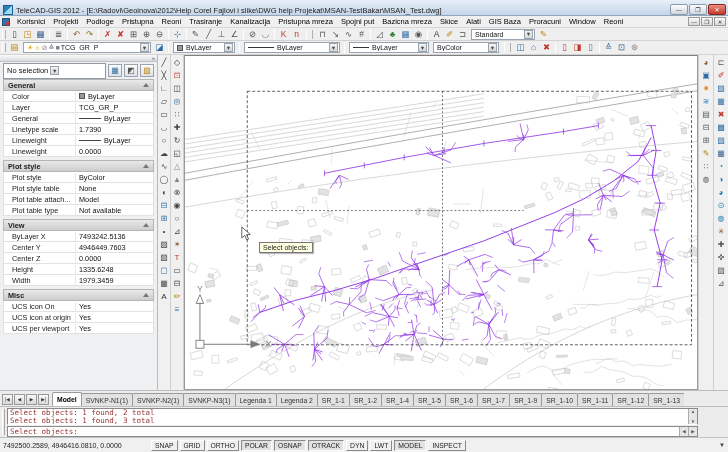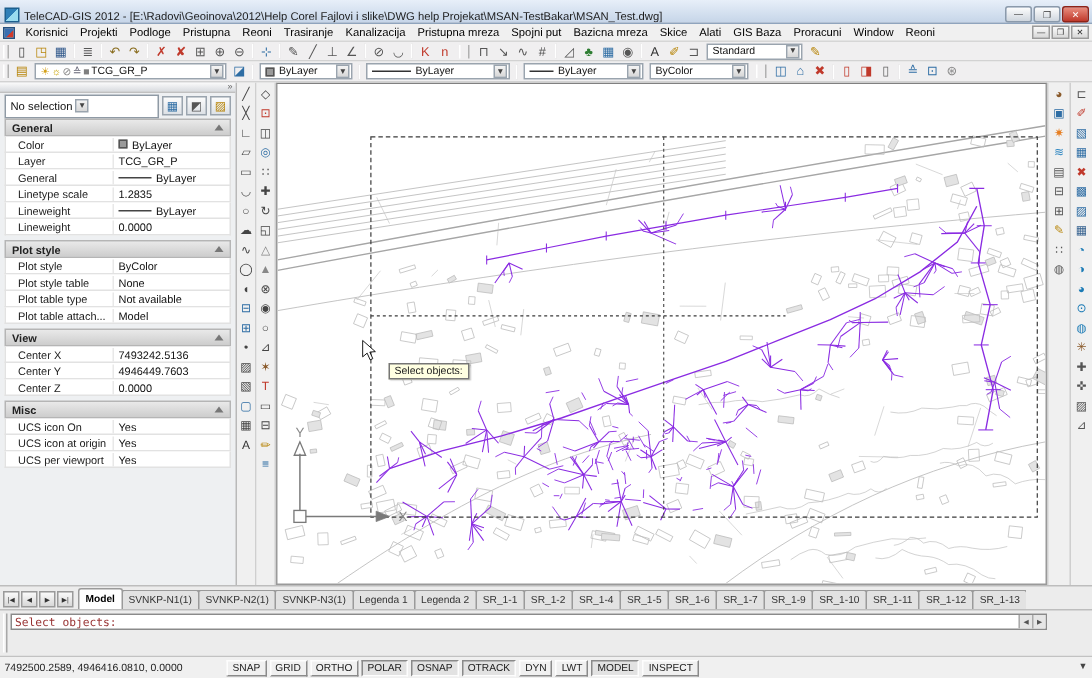--- a/index.html
+++ b/index.html
@@ -362,21 +362,21 @@
             <div class="prow">
               <span class="plabel">General</span>
               <span class="pvalue">
                 <span class="vline"></span>
                 <span>ByLayer</span>
               </span>
             </div>
             <div class="prow">
               <span class="plabel">Linetype scale</span>
               <span class="pvalue">
-                <span>1.2835</span>
+                <span>1.7390</span>
               </span>
             </div>
             <div class="prow">
               <span class="plabel">Lineweight</span>
               <span class="pvalue">
                 <span class="vline"></span>
                 <span>ByLayer</span>
               </span>
             </div>
             <div class="prow">
@@ -397,53 +397,65 @@
                 <span>ByColor</span>
               </span>
             </div>
             <div class="prow">
               <span class="plabel">Plot style table</span>
               <span class="pvalue">
                 <span>None</span>
               </span>
             </div>
             <div class="prow">
+              <span class="plabel">Plot table attach...</span>
+              <span class="pvalue">
+                <span>Model</span>
+              </span>
+            </div>
+            <div class="prow">
               <span class="plabel">Plot table type</span>
               <span class="pvalue">
                 <span>Not available</span>
-              </span>
-            </div>
-            <div class="prow">
-              <span class="plabel">Plot table attach...</span>
-              <span class="pvalue">
-                <span>Model</span>
               </span>
             </div>
           </div>
           <div class="psec">
             <div class="psec-head">
               <span>View</span>
               <span class="chev"></span>
             </div>
             <div class="prow">
-              <span class="plabel">Center X</span>
+              <span class="plabel">ByLayer X</span>
               <span class="pvalue">
                 <span>7493242.5136</span>
               </span>
             </div>
             <div class="prow">
               <span class="plabel">Center Y</span>
               <span class="pvalue">
                 <span>4946449.7603</span>
               </span>
             </div>
             <div class="prow">
               <span class="plabel">Center Z</span>
               <span class="pvalue">
                 <span>0.0000</span>
+              </span>
+            </div>
+            <div class="prow">
+              <span class="plabel">Height</span>
+              <span class="pvalue">
+                <span>1335.6248</span>
+              </span>
+            </div>
+            <div class="prow">
+              <span class="plabel">Width</span>
+              <span class="pvalue">
+                <span>1979.3459</span>
               </span>
             </div>
           </div>
           <div class="psec">
             <div class="psec-head">
               <span>Misc</span>
               <span class="chev"></span>
             </div>
             <div class="prow">
               <span class="plabel">UCS icon On</span>
@@ -1320,20 +1332,30 @@
         <span class="tab">SR_1-9</span>
         <span class="tab">SR_1-10</span>
         <span class="tab">SR_1-11</span>
         <span class="tab">SR_1-12</span>
         <span class="tab">SR_1-13</span>
       </span>
   </div>
 
   <div class="cmdarea">
     <span class="cmd-grip"></span>
+    <div class="cmdhistory">
+      <div id="cmd-lines">
+          <div class="cmdline">Select objects: 1 found, 2 total</div>
+          <div class="cmdline">Select objects: 1 found, 3 total</div>
+        </div>
+      <span class="cmd-scroll">
+          <span>▲</span>
+          <span>▼</span>
+        </span>
+    </div>
     <div class="cmdprompt">
       <span class="cmdline">Select objects:</span>
       <span class="prompt-scroll">
           <span class="pbtn">◀</span>
           <span class="pbtn">▶</span>
         </span>
     </div>
   </div>
 
   <div class="statusbar">

